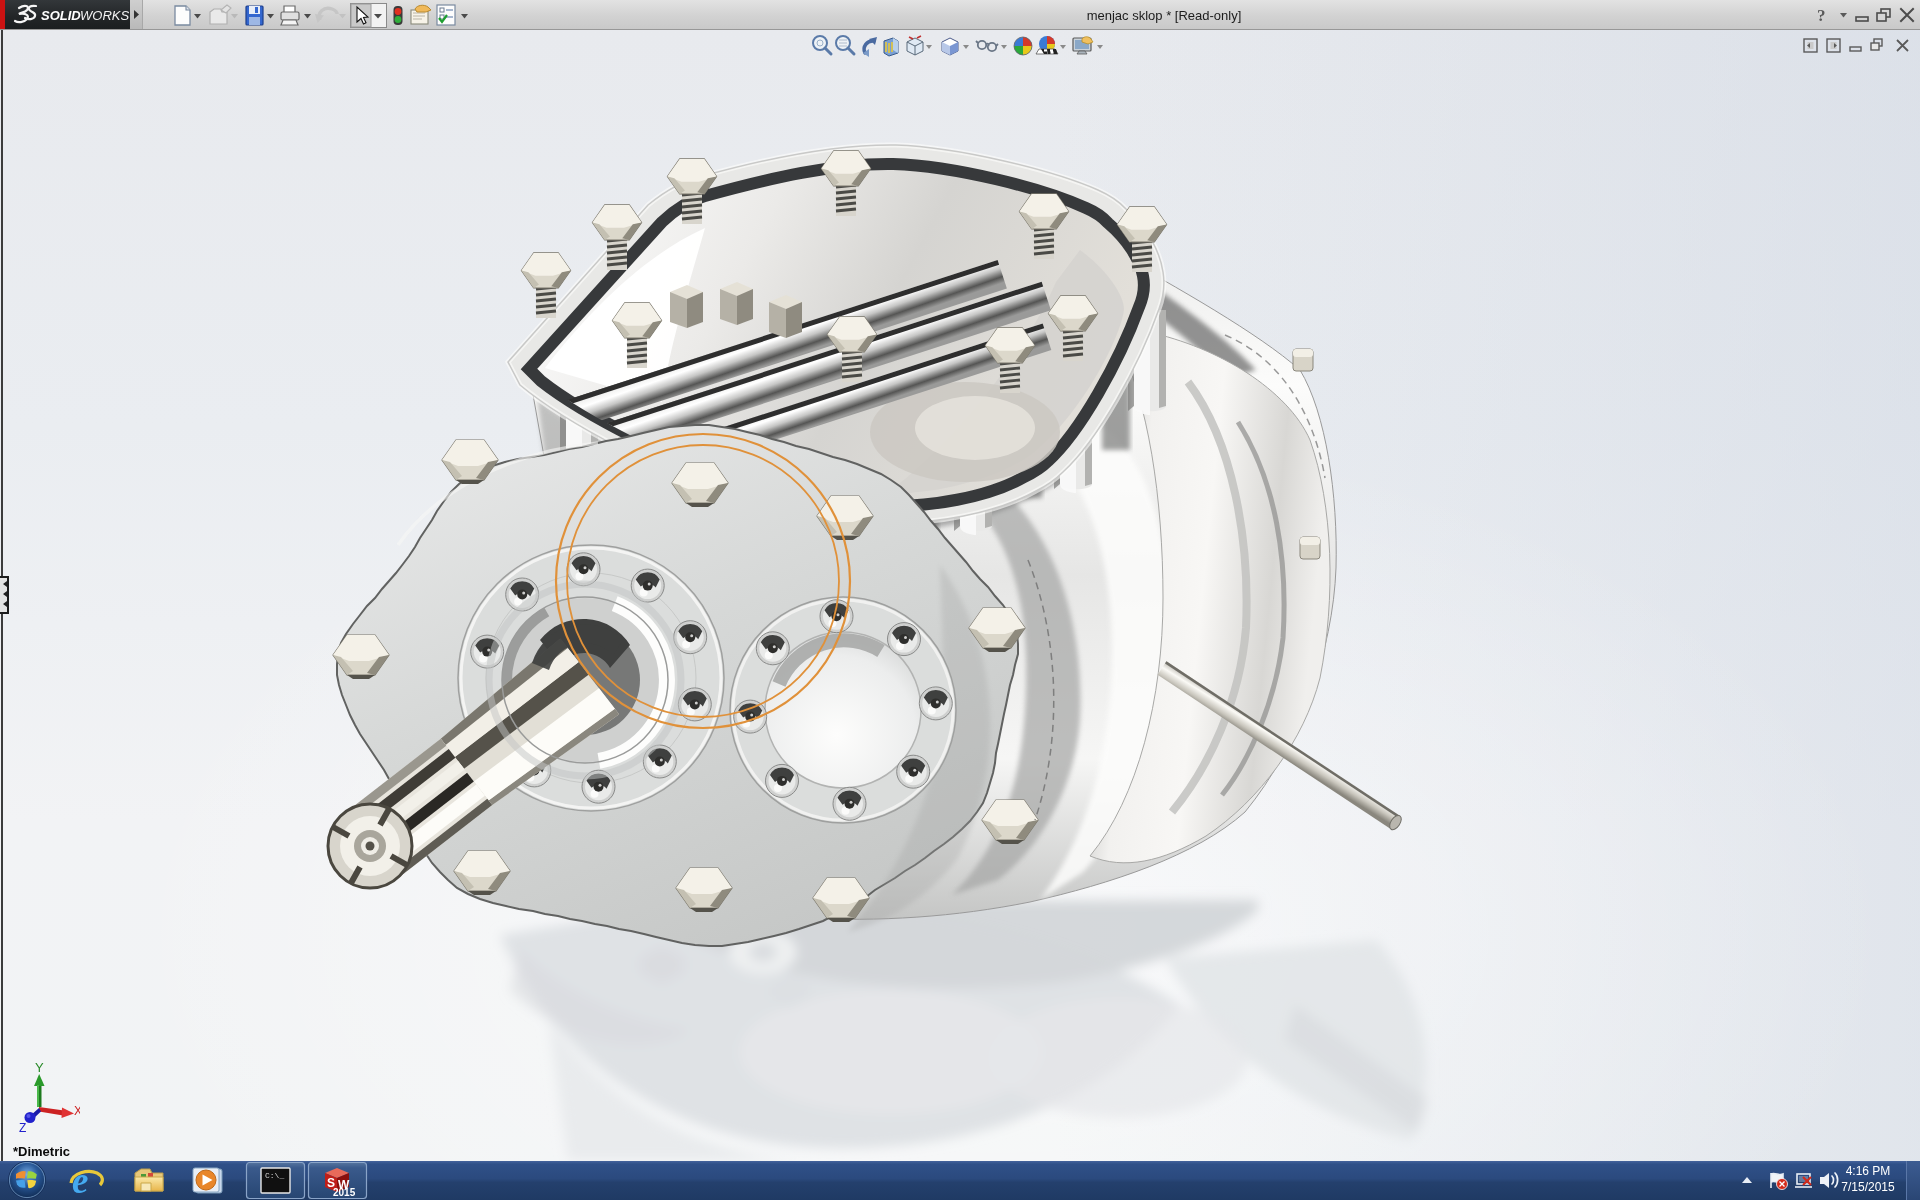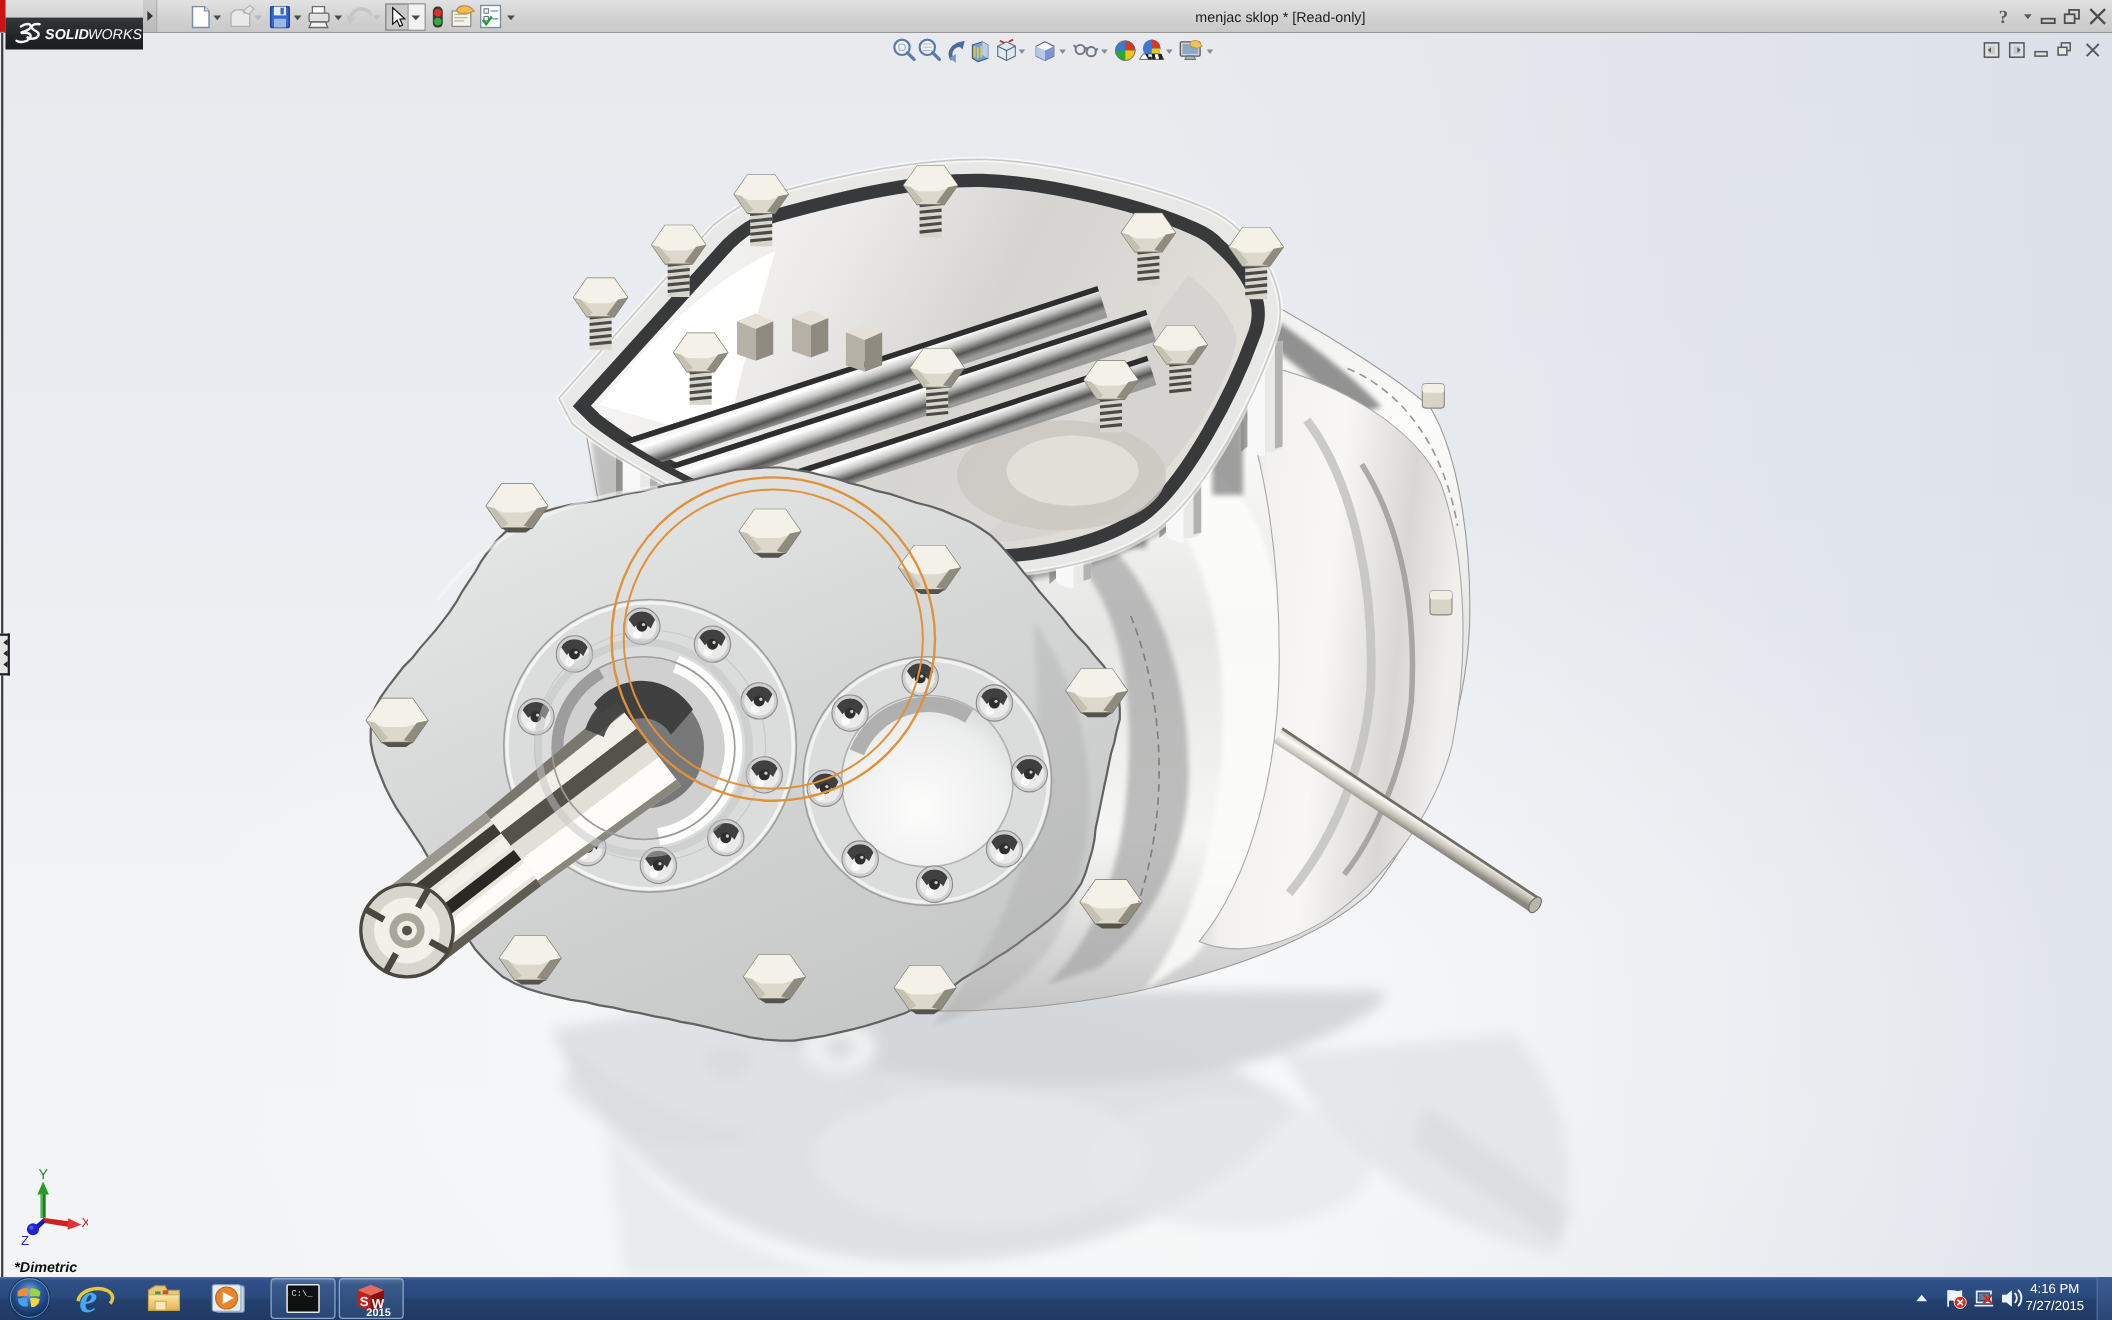--- a/index.html
+++ b/index.html
@@ -1,25 +1,25 @@
 <!DOCTYPE html>
 <html><head><meta charset="utf-8">
 <style>
 html,body{margin:0;padding:0;width:1920px;height:1200px;overflow:hidden;font-family:"Liberation Sans",sans-serif;}
 #root{position:absolute;left:0;top:0;width:1920px;height:1200px;background:#eceef1;}
 #titlebar{position:absolute;left:0;top:0;width:1920px;height:30px;background:linear-gradient(#e2e2e2,#d2d2d2 55%,#c9c9c9);border-bottom:1px solid #979797;box-sizing:border-box;}
 #redstrip{position:absolute;left:0;top:0;width:5px;height:29px;background:#cc1212;}
-#logoblock{position:absolute;left:5px;top:0;width:125px;height:29px;background:linear-gradient(#33373a,#222527 60%,#1b1e20);margin-top:16px;}
+#logoblock{position:absolute;left:5px;top:0;width:125px;height:29px;background:linear-gradient(#33373a,#222527 60%,#1b1e20);}
 #logoarrow{position:absolute;left:130px;top:0;width:12px;height:29px;background:linear-gradient(#cfcfcf,#b9b9b9);border-right:1px solid #a8a8a8;}
 #viewport{position:absolute;left:0;top:30px;width:1920px;height:1131px;background:radial-gradient(ellipse 1250px 720px at 52% 80%, rgba(255,255,255,0.55), rgba(255,255,255,0) 72%),linear-gradient(90deg, rgba(222,227,235,0) 55%, rgba(210,217,228,0.55) 100%),linear-gradient(180deg,#e8eaee 0%,#eaedf1 35%,#f2f3f5 70%,#f2f4f5 100%);}
 #leftline{position:absolute;left:1px;top:0px;width:2px;height:1131px;background:#3c3c3c;}
 #lefttab{position:absolute;left:0px;top:546px;width:9px;height:38px;background:#e4e4e4;border:2px solid #1d1d1d;border-left:none;box-sizing:border-box;}
 #taskbar{position:absolute;left:0;top:1161px;width:1920px;height:39px;background:linear-gradient(#44639c 0%,#2f5088 8%,#2b4a7e 45%,#24406d 55%,#1f3a64 100%);}
 #title-txt{position:absolute;left:1044px;top:8px;width:240px;text-align:center;color:#1c1c1c;font-size:13px;}
-#dimetric{position:absolute;left:13px;top:1114px;color:#0a0a0a;font-size:13px;font-weight:bold;letter-spacing:0px;font-style:italic;}
+#dimetric{position:absolute;left:13px;top:1114px;color:#0a0a0a;font-size:13px;font-weight:bold;letter-spacing:0px;}
 .clock{position:absolute;color:#fff;font-size:12px;text-align:center;width:80px;}
 </style></head>
 <body>
 <div id="root">
   <div id="viewport">
     <div id="leftline"></div>
     <svg id="modelsvg" width="1920" height="1131" viewBox="0 0 1920 1131" style="position:absolute;left:0;top:0">
 
 <defs>
 <linearGradient id="bodyg" x1="0" y1="0" x2="0" y2="1">
@@ -826,16 +826,16 @@
       <circle cx="47" cy="23" r="5.5" fill="#d42a1a" stroke="#fff" stroke-width="0.8"></circle>
       <path d="M44.5 20.5 L49.5 25.5 M49.5 20.5 L44.5 25.5" stroke="#fff" stroke-width="1.4"></path>
       <rect x="62" y="13" width="13" height="10" fill="none" stroke="#e8eef6" stroke-width="1.6"></rect>
       <rect x="64" y="15" width="9" height="6" fill="#9ab0c8" opacity="0.5"></rect>
       <path d="M60 26 h17" stroke="#e8eef6" stroke-width="1.6"></path>
       <path d="M68 24 L76 16 M76 24 L68 16" stroke="#d42a1a" stroke-width="2"></path>
       <path d="M85 16 h4 l5 -4 v15 l-5 -4 h-4 Z" fill="#eef2f8"></path>
       <path d="M97 15 C99 17 99 21 97 23 M100 12 C103.5 15.5 103.5 22.5 100 26" fill="none" stroke="#eef2f8" stroke-width="1.7" stroke-linecap="round"></path>
     </svg>
     <div class="clock" style="left:1828px;top:3px;">4:16 PM</div>
-    <div class="clock" style="left:1828px;top:19px;">7/27/2015</div>
+    <div class="clock" style="left:1828px;top:19px;">7/15/2015</div>
     <div style="position:absolute;left:1906px;top:0;width:14px;height:39px;border-left:1px solid #5a77a8;background:linear-gradient(#3c5c92,#2a4674);"></div>
   </div>
 </div>
 
 </body></html>

